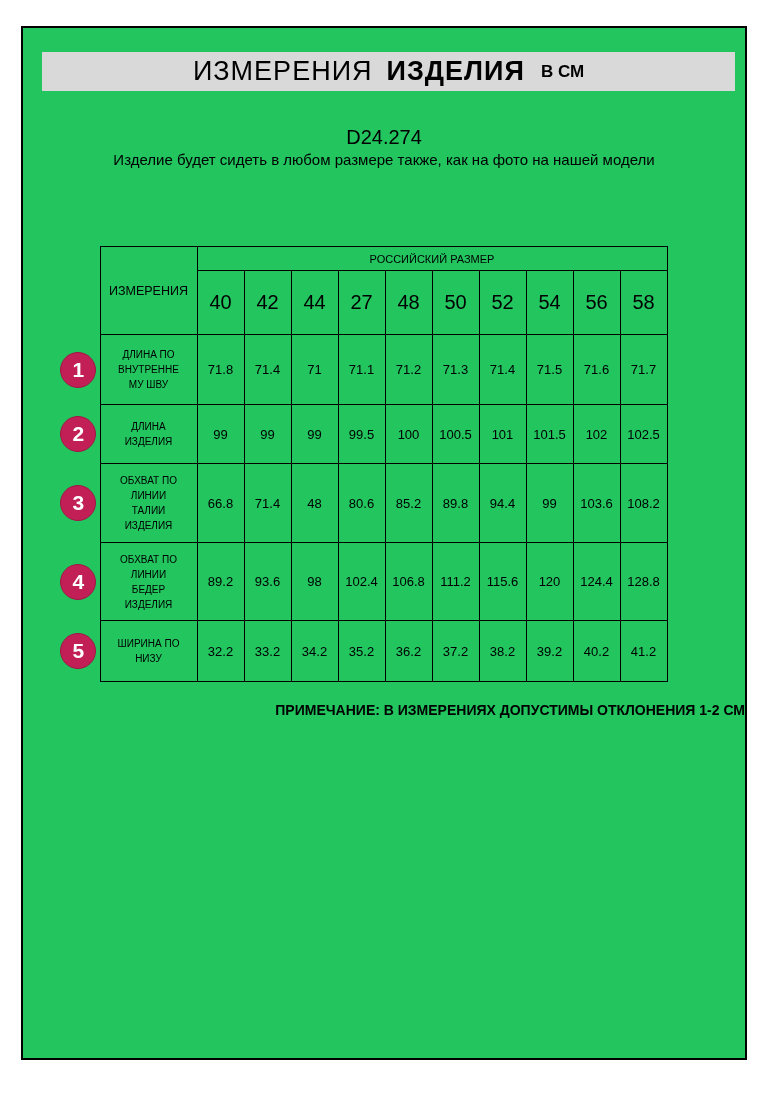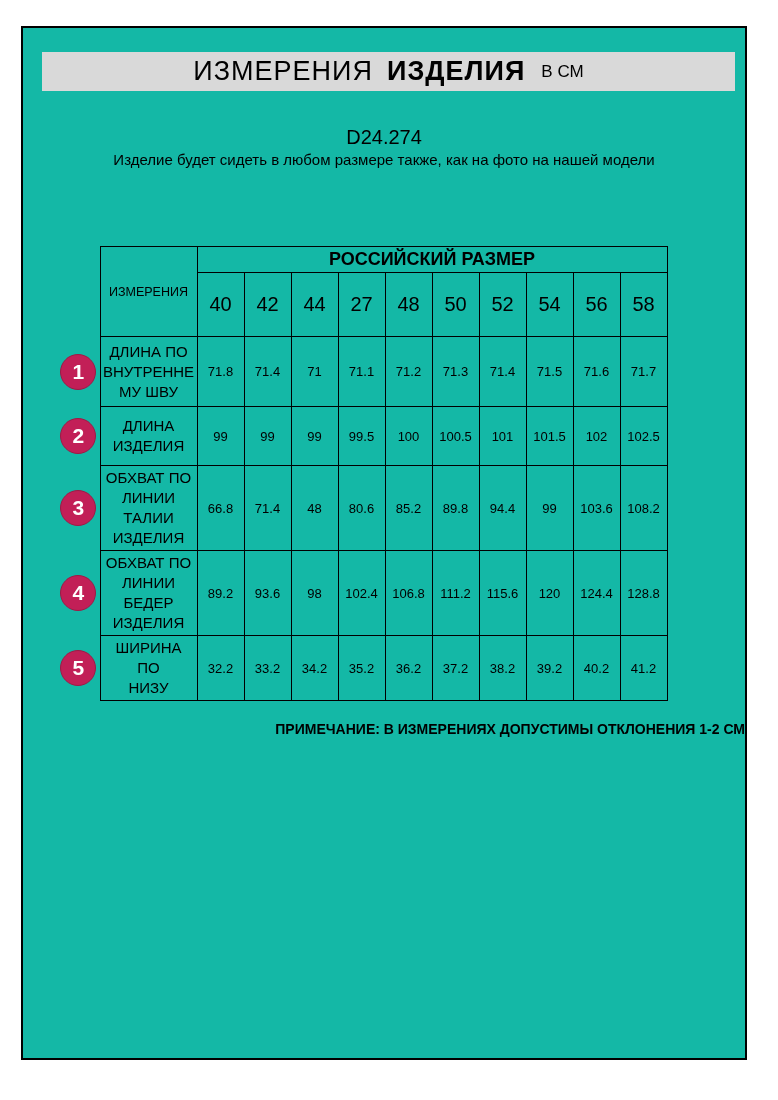--- a/index.html
+++ b/index.html
@@ -3,48 +3,48 @@
 <meta charset="utf-8">
 <style>
   * { margin:0; padding:0; box-sizing:border-box; }
   html,body { background:#ffffff; }
   body {
     width:778px; height:1100px; position:relative;
     font-family:"Liberation Sans", sans-serif; color:#000;
   }
   .page {
     position:absolute; left:21px; top:26px; width:726px; height:1034px;
-    border:2px solid #000; background:#14b8a6;
+    border:2px solid #000; background:#22c55e;
   }
   .title-band {
     margin:24px 10px 0 19px; height:39px; background:#d9d9d9;
     display:flex; align-items:center; justify-content:center; gap:14px;
   }
   .title-main { font-size:27px; font-weight:500; letter-spacing:1px; }
   .title-bold { font-size:27px; font-weight:bold; letter-spacing:1px; }
-  .title-unit { font-size:17px; font-weight:400; margin-left:2px; }
+  .title-unit { font-size:17px; font-weight:700; margin-left:2px; }
   .article {
     text-align:center; margin-top:34px; font-size:20px; line-height:24px;
   }
   .subtitle {
     text-align:center; margin:0 auto 0 auto; max-width:580px;
     font-size:15px; line-height:22px;
   }
   .table-area { margin-top:75px; padding-left:34px; }
   table { border-collapse:collapse; table-layout:fixed; }
   col.c-gutter { width:43px; }
   col.c-label  { width:97px; }
   col.c-size   { width:47px; }
   td, th { border:1px solid #000; text-align:center; vertical-align:middle; padding:2px; }
   td.gutter { border:none; padding:0; }
   th.corner { font-size:12.5px; font-weight:normal; }
-  th.group  { font-size:18px; font-weight:bold; height:24px; }
+  th.group  { font-size:11px; font-weight:normal; height:24px; }
   thead tr.sizes-row { height:64px; }
   th.size-cell { font-size:20px; font-weight:normal; }
-  td.label-cell { font-size:15px; white-space:pre-line; line-height:20px;margin-top:44px; }
+  td.label-cell { font-size:10px; white-space:pre-line; line-height:15px;margin-top:44px; }
   td.value-cell { font-size:13px; }
   tbody tr:nth-child(1) { height:70px; }
   tbody tr:nth-child(2) { height:59px; }
   tbody tr:nth-child(3) { height:79px; }
   tbody tr:nth-child(4) { height:78px; }
   tbody tr:nth-child(5) { height:61px; }
   .badge {
     width:36px; height:36px; border-radius:50%;
     background:#c21f57; border:1px solid #9e1946;
     color:#fff; font-size:21px; font-weight:bold;

